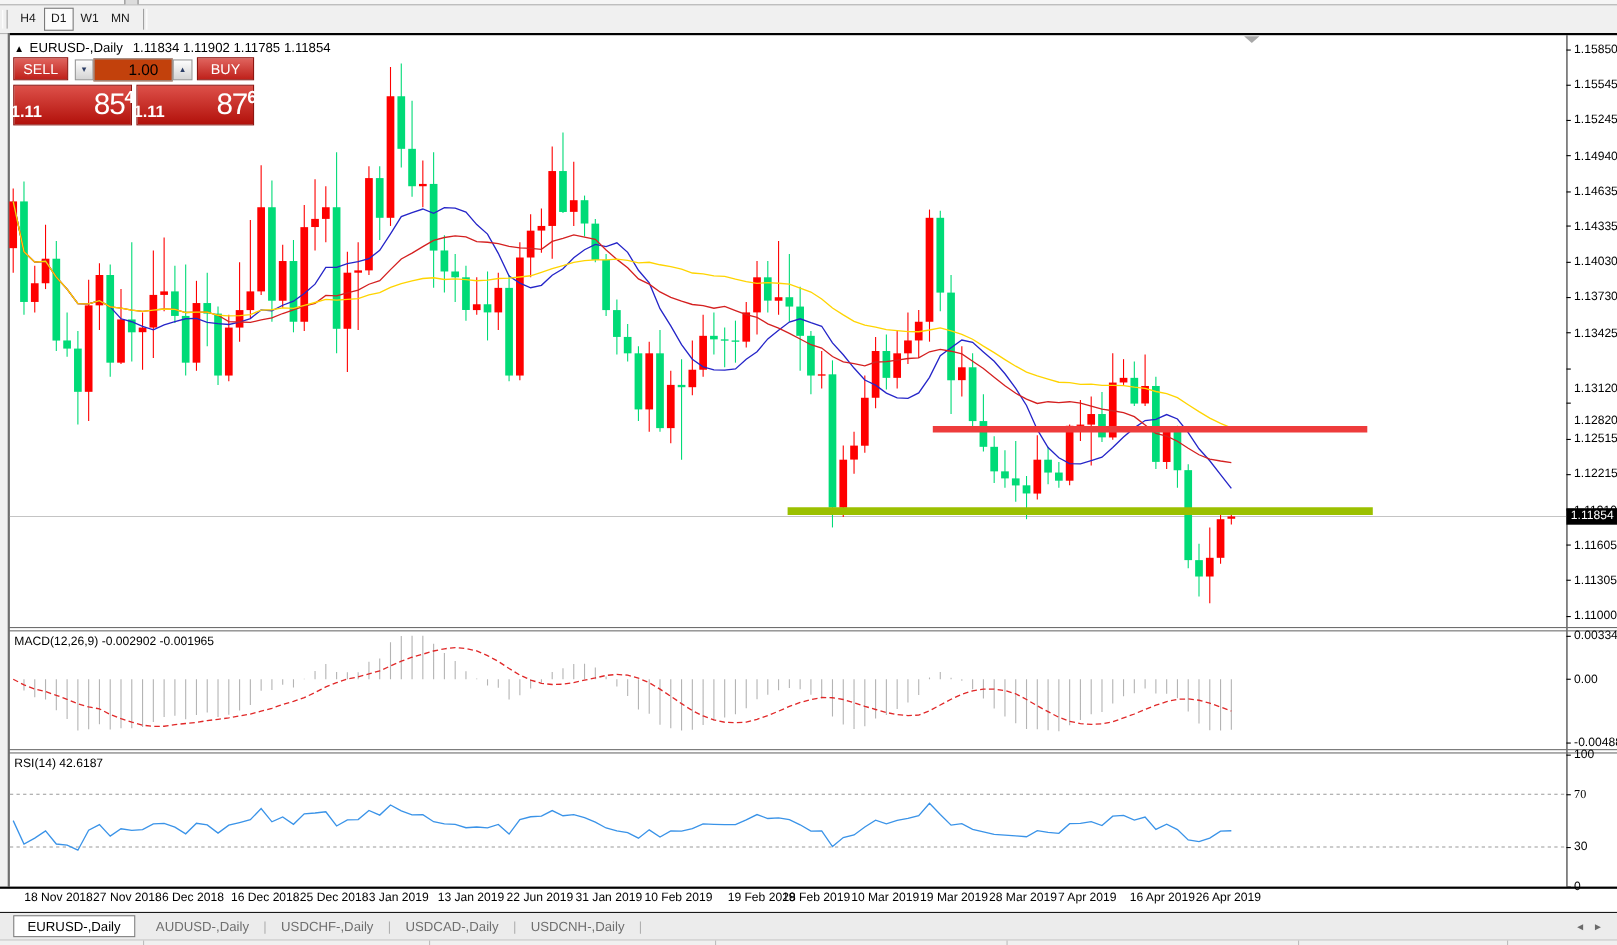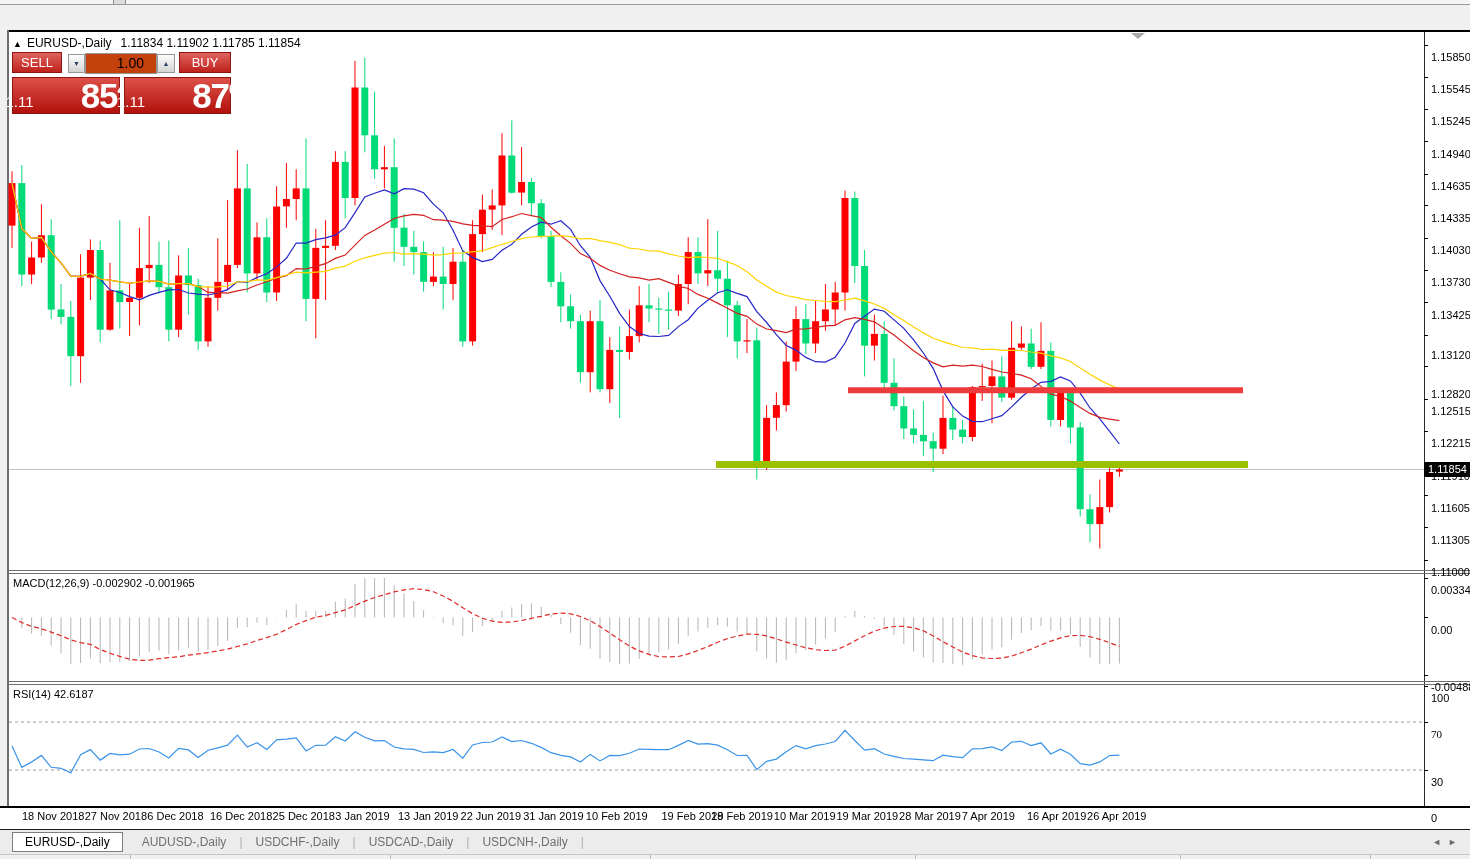--- a/index.html
+++ b/index.html
@@ -34,33 +34,33 @@
   .tp-spin{position:absolute;display:flex;align-items:center;justify-content:center;font-size:7px;color:#2c3e66;
     background:linear-gradient(#fdfdfd,#d4d4d4);border:1px solid #979797;box-sizing:border-box;}
   .tp-spin-down{left:56px;top:2px;width:17px;height:19px;}
   .tp-spin-up{left:145px;top:2px;width:18px;height:19px;}
   .tp-volume{position:absolute;left:73px;top:1px;width:72px;height:21px;background:#c2410c;border:1px solid #979797;box-sizing:border-box;
     font-size:14px;text-align:right;line-height:19px;padding-right:12px;}
   .tp-price{position:absolute;top:25px;height:37px;display:flex;align-items:center;justify-content:center;color:#fff;
     background:linear-gradient(#dd5049,#b2110b);border:1px solid #8d1511;box-sizing:border-box;}
   .tp-price-sell{left:0;width:108px;}
   .tp-price-buy{left:112px;width:107px;}
-  .tp-price .prefix{font-size:15px;font-weight:normal;margin-top:11px;margin-right:2px;}
-  .tp-price .big{font-size:35px;font-weight:bold;letter-spacing:-1px;margin-left:45px;}
+  .tp-price .prefix{font-size:15px;font-weight:bold;margin-top:11px;margin-right:2px;}
+  .tp-price .big{font-size:27px;font-weight:normal;letter-spacing:-1px;margin-left:45px;}
   .tp-price .sup{font-size:16px;font-weight:bold;align-self:flex-start;margin-top:3px;}
   
   .ind-label{position:absolute;left:13px;font-size:11px;z-index:5;white-space:nowrap;}
   .macd-label{top:577px;}
   .rsi-label{top:688px;}
   
   #chart-svg{position:absolute;left:0;top:0;z-index:2;pointer-events:none;}
   
   #axis-labels{position:absolute;left:1424px;top:0;width:46px;height:806px;z-index:4;}
   .axis-tick-mark{position:absolute;left:0;width:4px;height:1px;background:#000;}
-  .axis-label{position:absolute;left:7px;font-size:11px;white-space:nowrap;margin-top:12px;}
+  .axis-label{position:absolute;left:7px;font-size:11px;white-space:nowrap;}
   .price-tag{position:absolute;left:1424px;width:46px;height:15px;background:#000;color:#fff;font-size:11px;
     line-height:15px;padding-left:4px;box-sizing:border-box;z-index:6;}
   
   .date-strip{position:absolute;left:0;top:806px;width:1470px;height:24px;background:#fff;border-top:2px solid #000;border-bottom:1px solid #1a1a1a;box-sizing:border-box;z-index:3;}
   #date-axis{position:absolute;left:0;top:810px;width:1470px;height:16px;z-index:4;margin-left:14px;}
   .date-label{position:absolute;top:0;font-size:11px;white-space:nowrap;}
   
   .tab-bar{position:absolute;left:0;top:830px;width:1470px;height:24px;background:#ececec;z-index:3;}
   #tabs{position:absolute;left:12px;top:0;height:24px;display:flex;align-items:center;}
   .tab{padding:0 13px;font-size:12px;color:#6f6f6f;height:24px;display:flex;align-items:center;}
@@ -72,20 +72,30 @@
   .status-tick{position:absolute;top:0;width:1px;height:5px;background:#bdbdbd;}
 </style>
 </head>
 <body>
 
 <div class="screen">
   <div class="top-strip">
     <div class="top-strip-box"></div>
   </div>
 
+  <div class="toolbar">
+    <div class="toolbar-grip"></div>
+    <div id="tf-buttons" style="display:flex;align-items:center;">
+        <div class="tf-btn">H4</div>
+        <div class="tf-btn active">D1</div>
+        <div class="tf-btn">W1</div>
+        <div class="tf-btn">MN</div>
+      </div>
+    <div class="toolbar-sep"></div>
+  </div>
 
   <div class="chart-bg"></div>
   <div class="chart-top-border"></div>
   <div class="chart-left-border"></div>
   <div class="shift-marker"></div>
 
   <svg id="chart-svg" width="1470" height="859" viewBox="0 0 1470 859">
       <line x1="9" y1="469.5" x2="1424" y2="469.5" stroke="#c4c4c4" stroke-width="1"></line>
       <g>
         <line x1="12.0" y1="171.4" x2="12.0" y2="247.9" stroke="#fe0000" stroke-width="1"></line>
@@ -603,21 +613,21 @@
       <div class="axis-label" style="top: 168.069px;">1.14635</div>
       <div class="axis-tick-mark" style="top: 205.438px;"></div>
       <div class="axis-label" style="top: 199.938px;">1.14335</div>
       <div class="axis-tick-mark" style="top: 237.839px;"></div>
       <div class="axis-label" style="top: 232.339px;">1.14030</div>
       <div class="axis-tick-mark" style="top: 269.708px;"></div>
       <div class="axis-label" style="top: 264.208px;">1.13730</div>
       <div class="axis-tick-mark" style="top: 302.108px;"></div>
       <div class="axis-label" style="top: 296.608px;">1.13425</div>
       <div class="axis-tick-mark" style="top: 334.508px;"></div>
-      <div class="axis-label" style="top: 337px;">1.13120</div>
+      <div class="axis-label" style="top: 347px;">1.13120</div>
       <div class="axis-tick-mark" style="top: 366.377px;"></div>
       <div class="axis-label" style="top: 376px;">1.12820</div>
       <div class="axis-tick-mark" style="top: 398.777px;"></div>
       <div class="axis-label" style="top: 393.277px;">1.12515</div>
       <div class="axis-tick-mark" style="top: 430.646px;"></div>
       <div class="axis-label" style="top: 425.146px;">1.12215</div>
       <div class="axis-tick-mark" style="top: 463.046px;"></div>
       <div class="axis-label" style="top: 457.546px;">1.11910</div>
       <div class="axis-tick-mark" style="top: 495.446px;"></div>
       <div class="axis-label" style="top: 489.946px;">1.11605</div>

